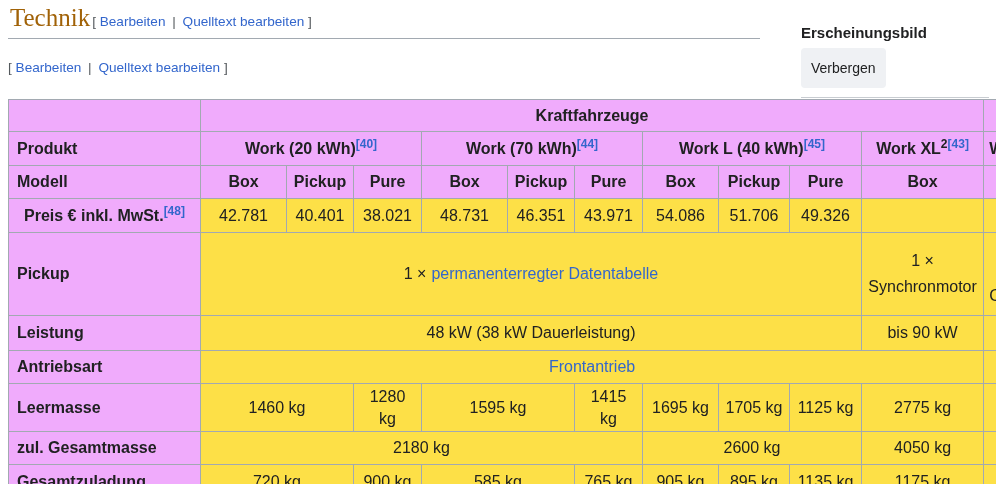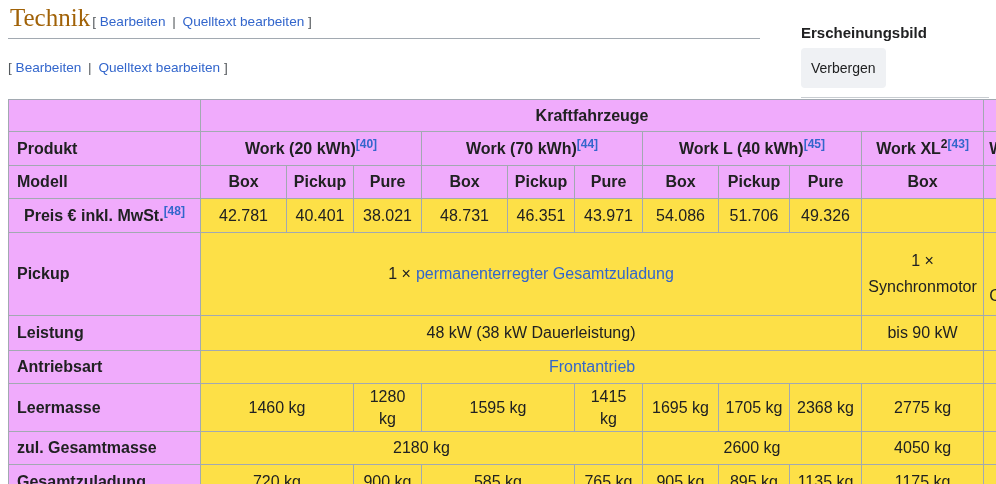--- a/index.html
+++ b/index.html
@@ -140,21 +140,21 @@
       <td>43.971</td>
       <td>54.086</td>
       <td>51.706</td>
       <td>49.326</td>
       <td></td>
       <td></td>
     </tr>
 
     <tr style="height:83px">
       <th class="rowh">Pickup</th>
-      <td colspan="9"><span>1 ×</span><a class="ml">permanenterregter Gesamtzuladung</a></td>
+      <td colspan="9"><span>1 ×</span><a class="ml">permanenterregter Datentabelle</a></td>
       <td class="twolines">
             <div>1 ×</div>
             <div>Synchronmotor</div>
           </td>
       <td class="cut-motor">C</td>
     </tr>
 
     <tr style="height:35px">
       <th class="rowh">Leistung</th>
       <td colspan="9">48 kW (38 kW Dauerleistung)</td>
@@ -169,21 +169,21 @@
     </tr>
 
     <tr style="height:34px">
       <th class="rowh">Leermasse</th>
       <td colspan="2">1460 kg</td>
       <td>1280 kg</td>
       <td colspan="2">1595 kg</td>
       <td>1415 kg</td>
       <td>1695 kg</td>
       <td>1705 kg</td>
-      <td>2368 kg</td>
+      <td>1125 kg</td>
       <td>2775 kg</td>
       <td></td>
     </tr>
 
     <tr style="height:33px">
       <th class="rowh">zul. Gesamtmasse</th>
       <td colspan="6">2180 kg</td>
       <td colspan="3">2600 kg</td>
       <td>4050 kg</td>
       <td></td>

